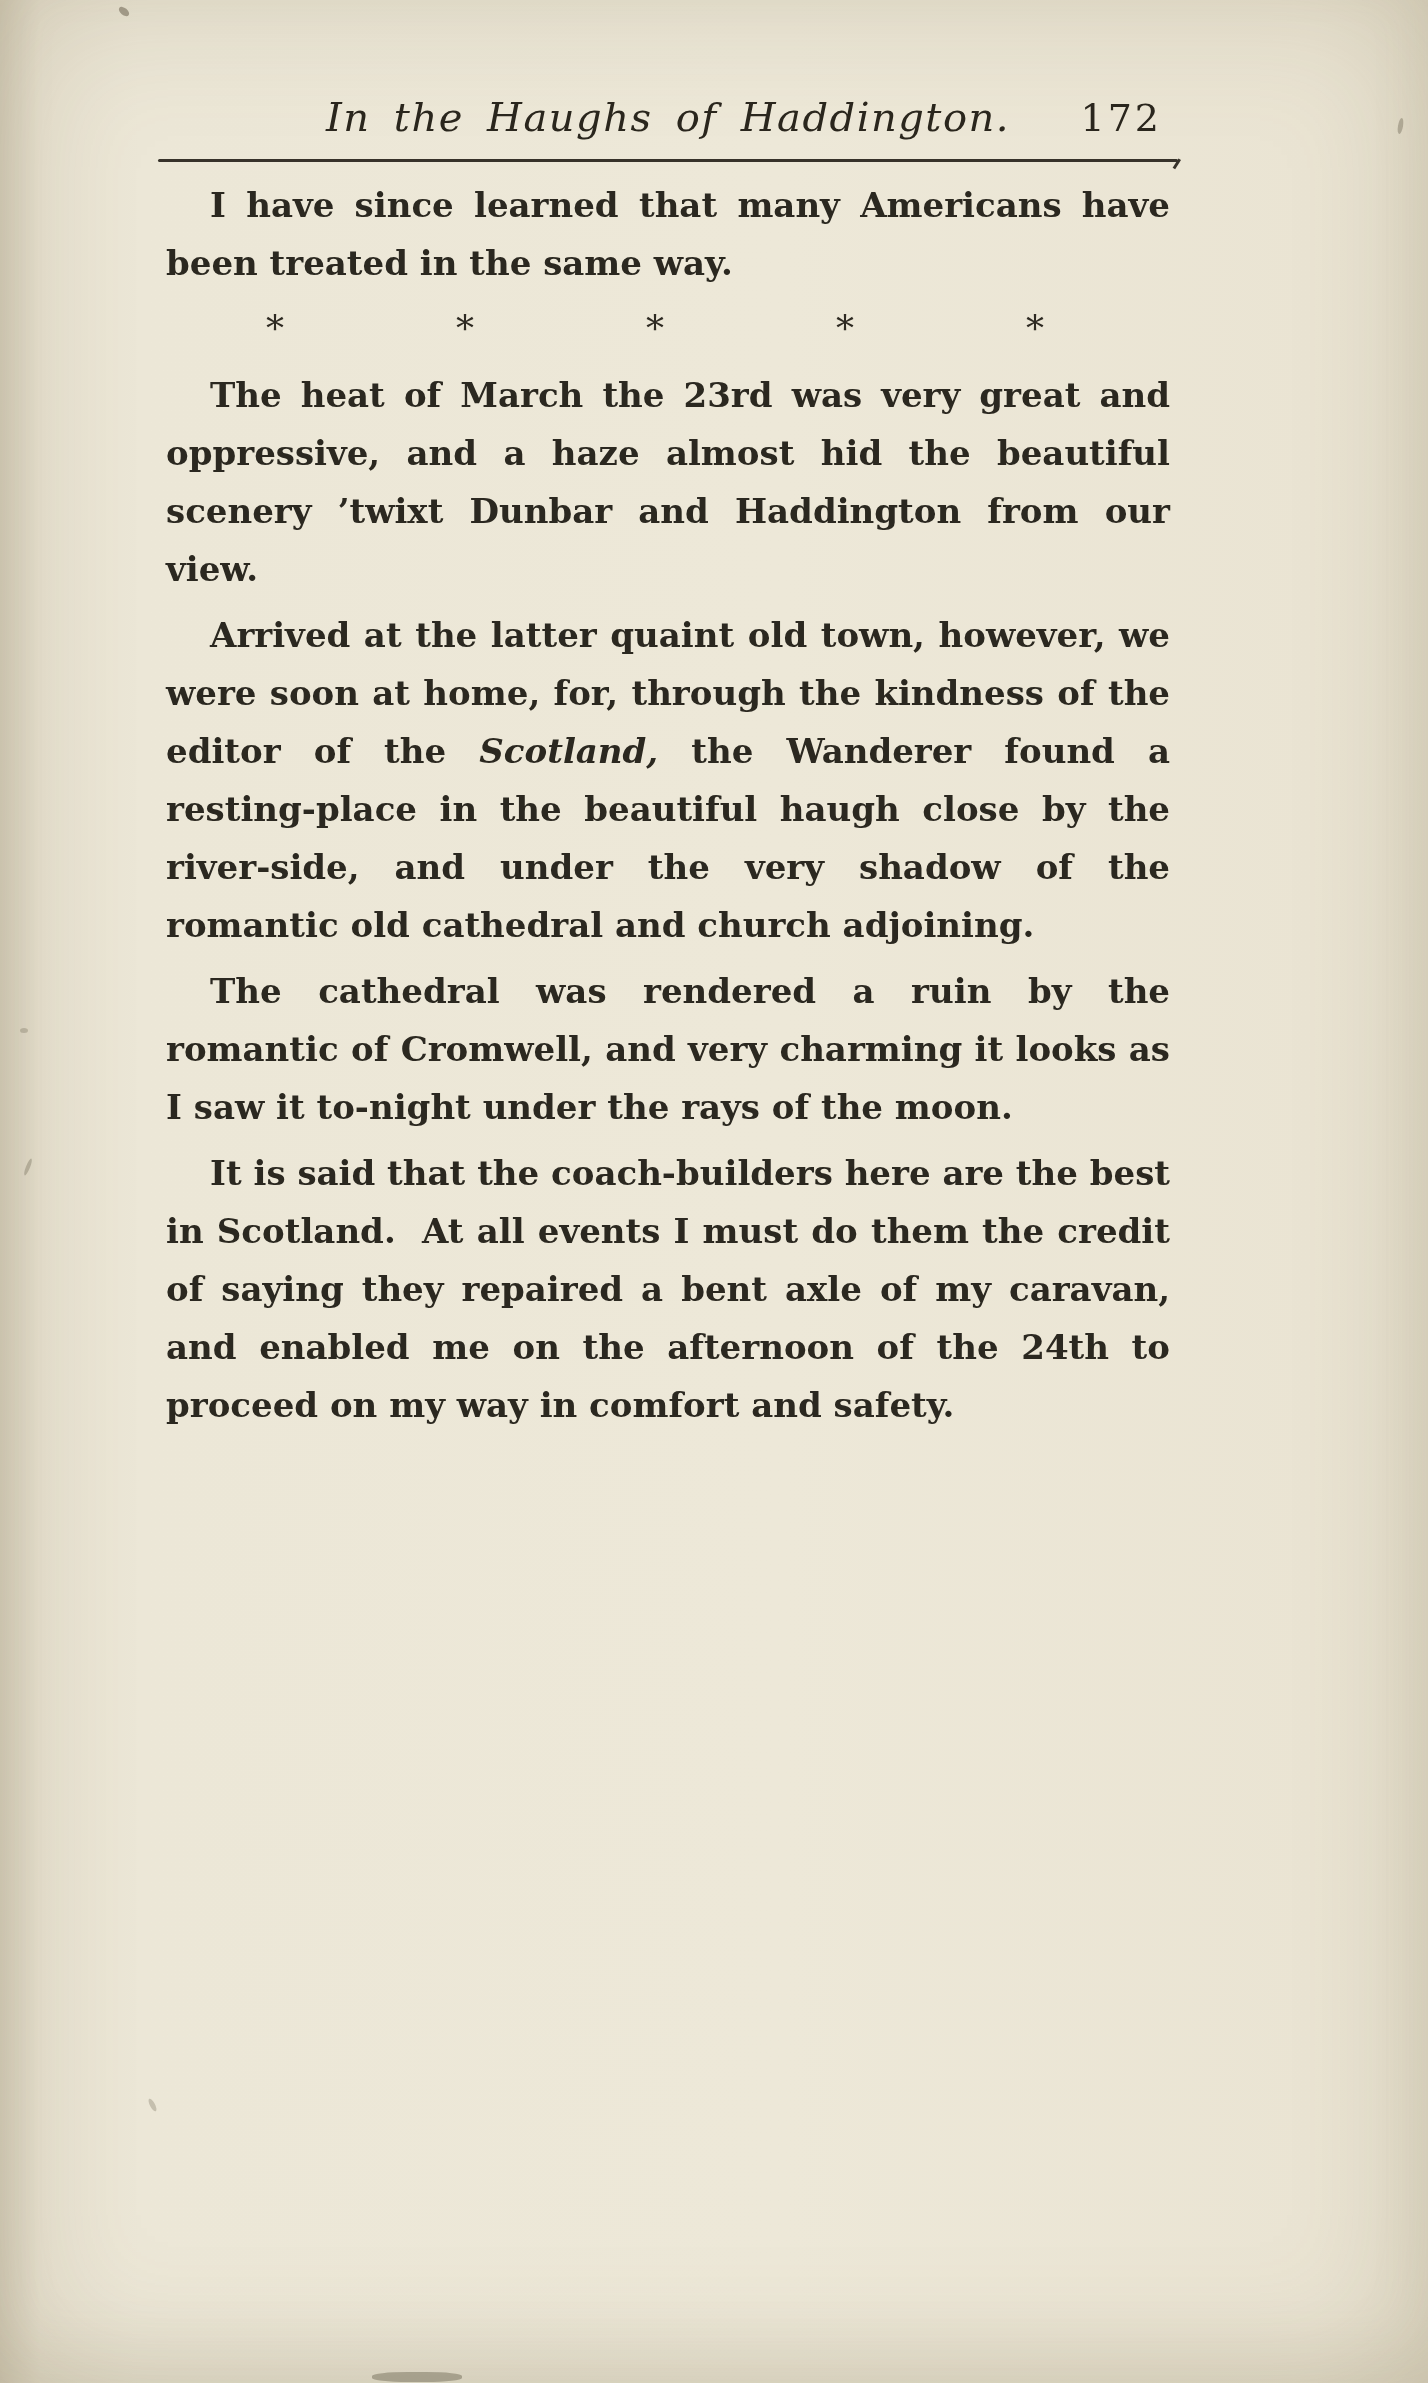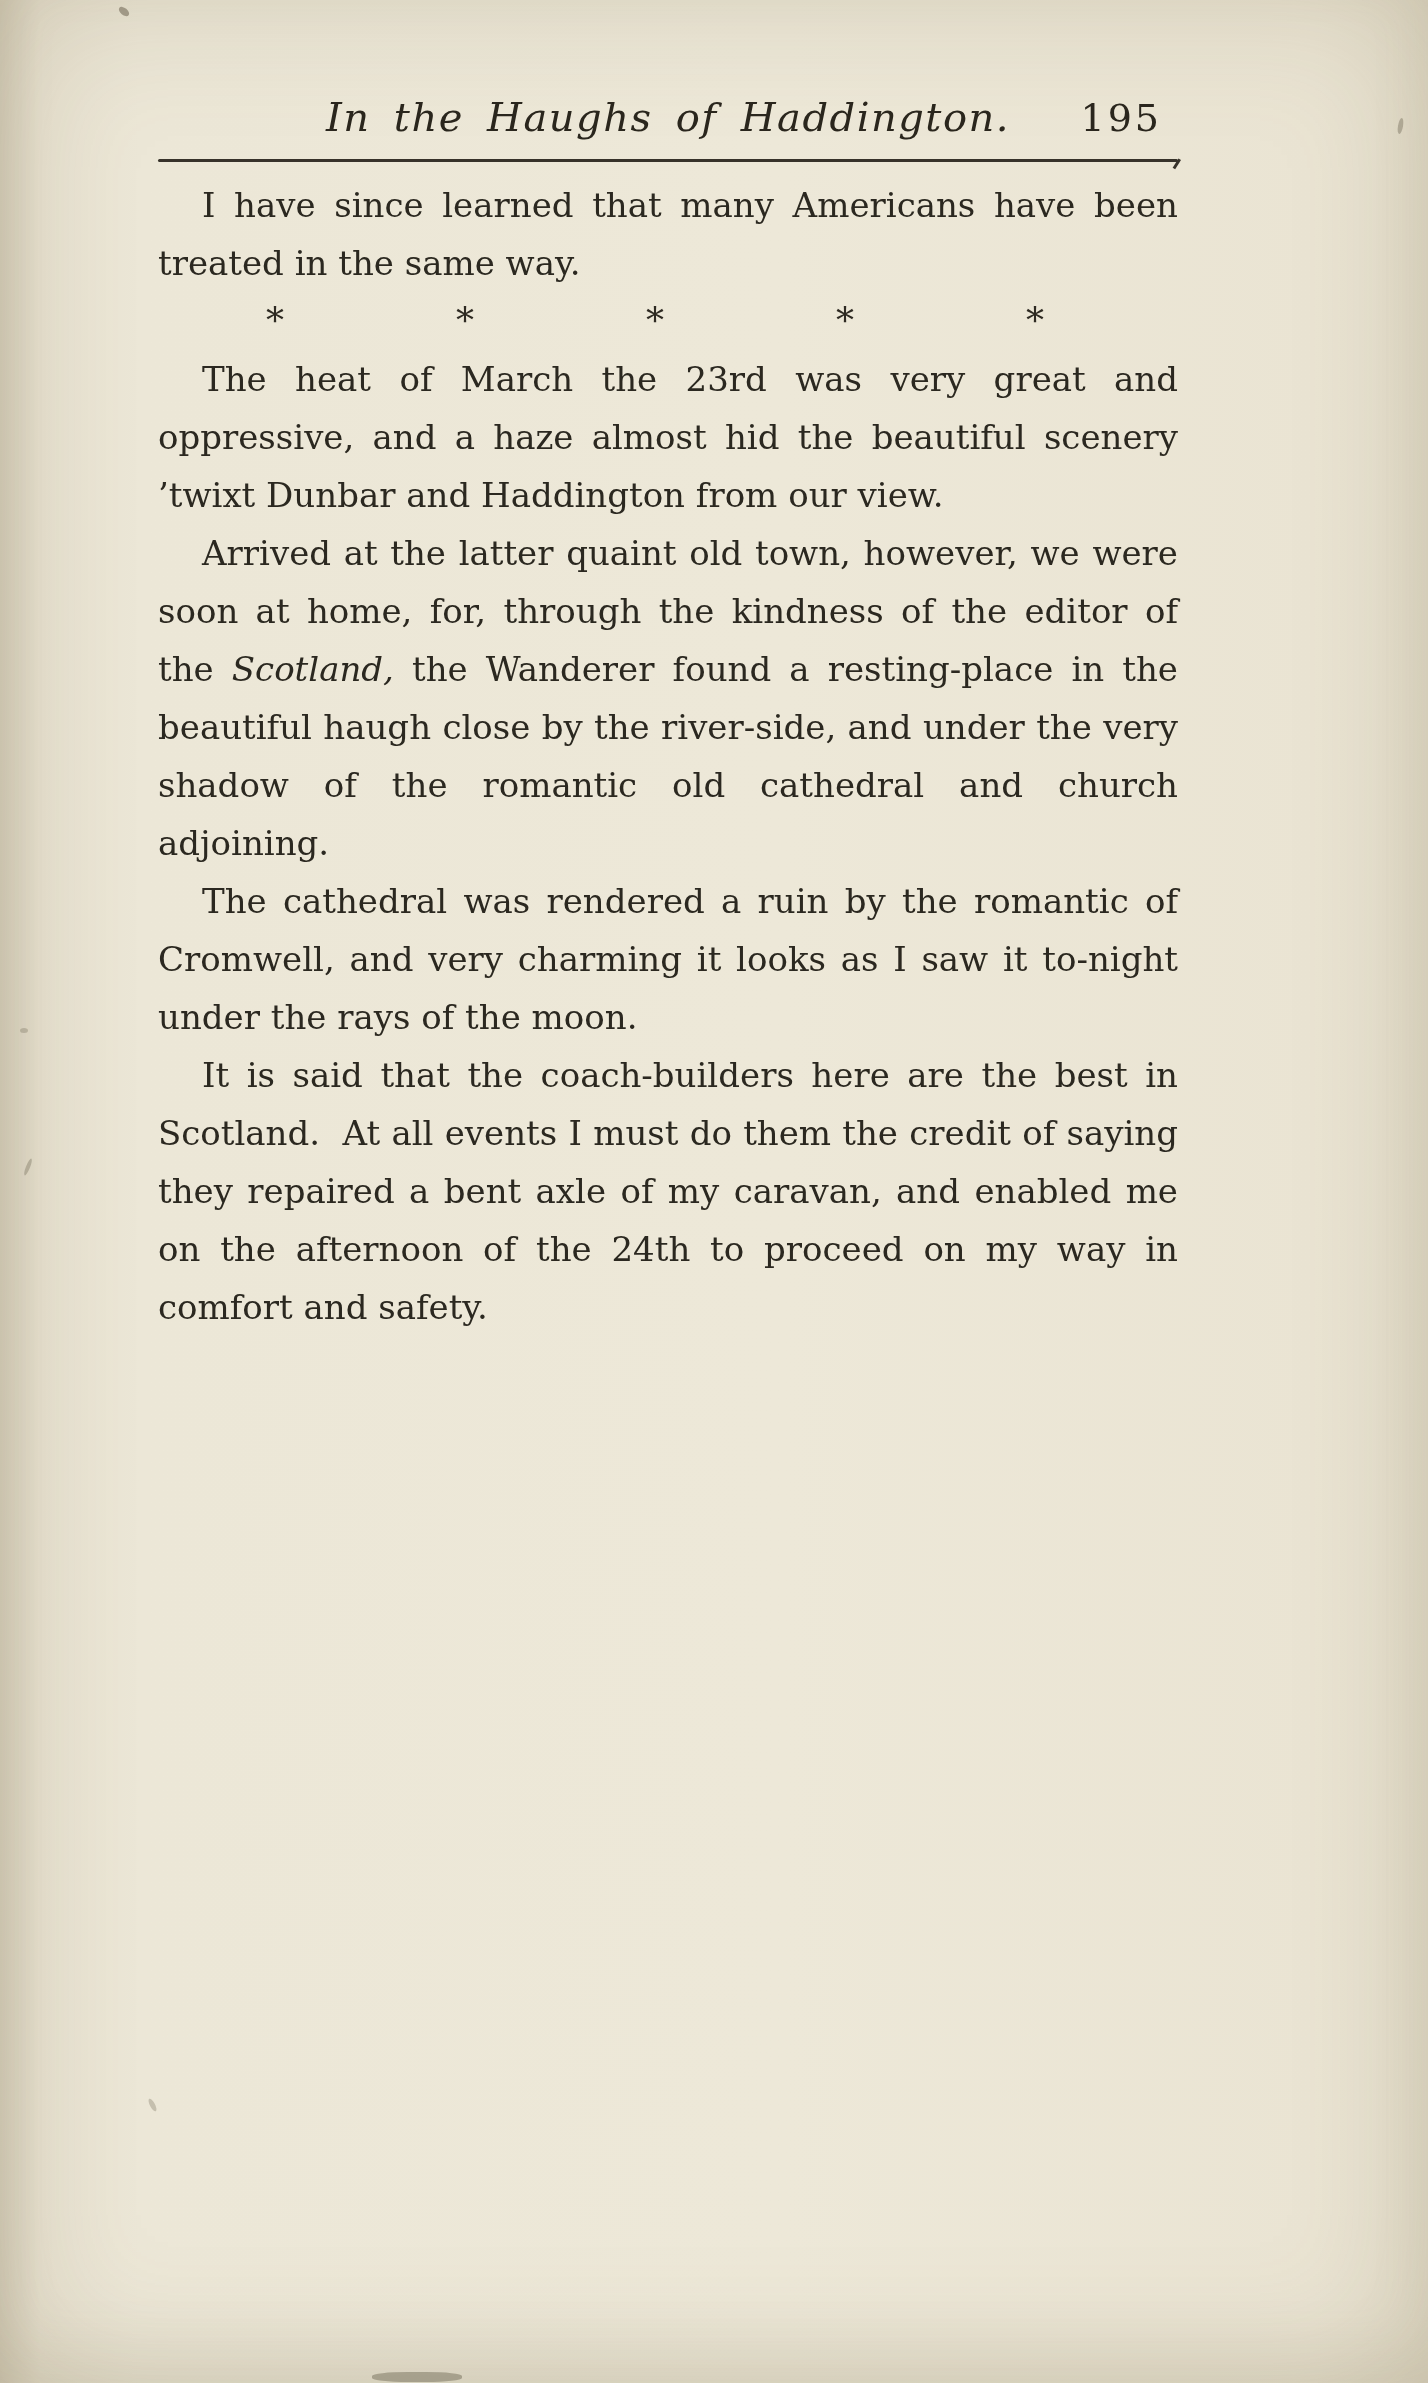--- a/index.html
+++ b/index.html
@@ -77,22 +77,23 @@
     transform: rotate(32deg);
     transform-origin: top right;
   }
   .bodytext {
     margin-top: 14px;
     font-size: 34px;
     line-height: 58px;
     text-align: justify;
   }
   .bodytext p {
-    margin: 0;
+    margin: 8px;
     text-indent: 44px;
+    font-weight: bold;
   }
   .separator {
     display: flex;
     justify-content: space-between;
     align-items: center;
     height: 58px;
     padding: 0 134px 0 108px;
     font-size: 36px;
     color: #2e2a22;
   }
@@ -108,21 +109,21 @@
 <div class="speck s2"></div>
 <div class="speck s3"></div>
 <div class="speck s4"></div>
 <div class="speck s5"></div>
 <div class="speck s6"></div>
 
 <main class="content">
 
   <header class="header">
     <div class="title">In the Haughs of Haddington.</div>
-    <div class="pagenum">195</div>
+    <div class="pagenum">172</div>
   </header>
 
   <div class="rule"></div>
 
   <section class="bodytext">
 
     <p>I have since learned that many Americans have been treated in the same way.</p>
 
     <div class="separator">
       <span>*</span>

